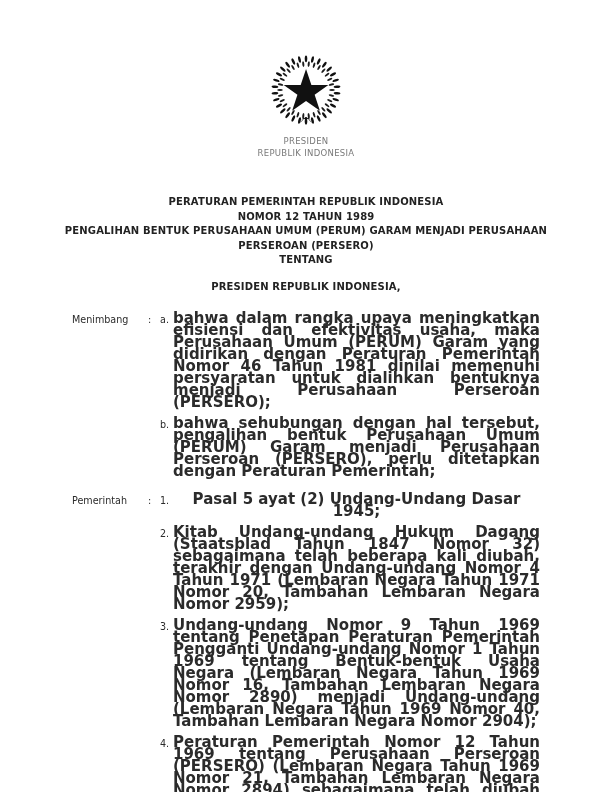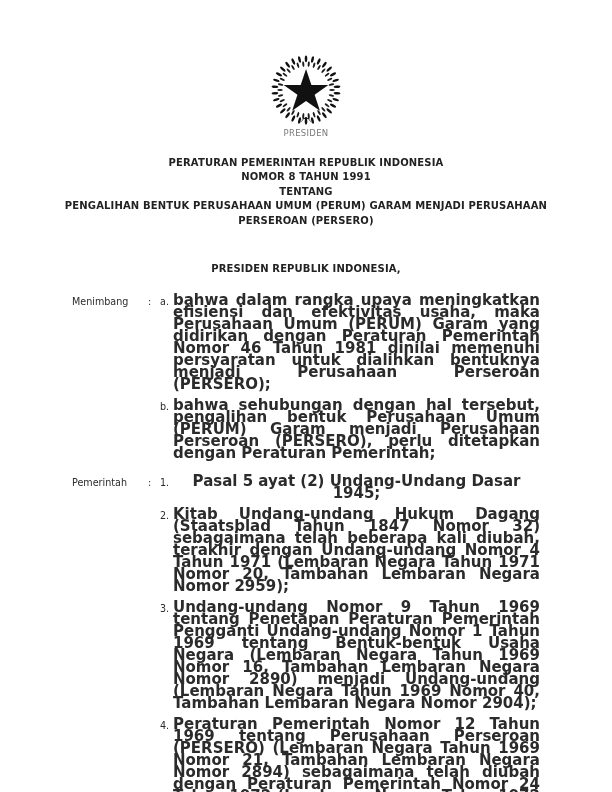--- a/index.html
+++ b/index.html
@@ -29,46 +29,46 @@
     margin-top: 52px;
     text-align: center;
   }
   .emblem {
     width: 82px;
     height: 76px;
     margin: 0 auto;
     display: block;
   }
   .emblem-caption {
-    margin-top: 0;
+    margin-top: 8px;
     font-size: 8.5px;
     line-height: 11.5px;
     letter-spacing: 0.3px;
     color: #7a7a7a;
     text-align: center;
   }
   .emblem-caption div { display: block; }
 
   
   .title-block {
-    margin-top: 16px;
+    margin-top: 36px;
     text-align: center;
     font-weight: bold;
     font-size: 10px;
     line-height: 14.5px;
     letter-spacing: 0.15px;
     color: #222222;
   }
   .title-block .tline { display: block; }
   .title-wide {
     padding: 0 30px;
   }
 
   .authority {
-    margin-top: 35px;
+    margin-top: 13px;
     text-align: center;
     font-weight: bold;
     font-size: 10px;
     letter-spacing: 0.15px;
     color: #222222;
   }
 
   
   .clauses {
     margin-top: 20px;
@@ -221,28 +221,29 @@
           <circle cx="0" cy="70" r="2.6"></circle>
           <path d="M -6,72 q -3,6 -8,8" stroke="#111" stroke-width="1.4" fill="none"></path>
           <path d="M 6,72 q 3,6 8,8" stroke="#111" stroke-width="1.4" fill="none"></path>
         </g>
 
         <polygon points="100,32 118.6,87.2 177.6,87.2 129.9,121.4 148.2,176.6 100,142.6 51.8,176.6 70.1,121.4 22.4,87.2 81.4,87.2" transform="translate(0,-2) scale(0.72) translate(39,30)"></polygon>
       </g>
     </svg>
     <div class="emblem-caption">
       <div>PRESIDEN</div>
+      <div>REPUBLIK INDONESIA</div>
     </div>
   </div>
 
   <div class="title-block">
     <span class="tline">PERATURAN PEMERINTAH REPUBLIK INDONESIA</span>
-    <span class="tline">NOMOR 8 TAHUN 1991</span>
+    <span class="tline">NOMOR 12 TAHUN 1989</span>
+    <span class="tline title-wide">PENGALIHAN BENTUK PERUSAHAAN UMUM (PERUM) GARAM MENJADI PERUSAHAAN PERSEROAN (PERSERO)</span>
     <span class="tline">TENTANG</span>
-    <span class="tline title-wide">PENGALIHAN BENTUK PERUSAHAAN UMUM (PERUM) GARAM MENJADI PERUSAHAAN PERSEROAN (PERSERO)</span>
   </div>
 
   <div class="authority">PRESIDEN REPUBLIK INDONESIA,</div>
 
   <div class="clauses">
 
     <div class="section">
       <div class="section-row">
         <div class="section-label">Menimbang</div>
         <div class="section-colon">:</div>

